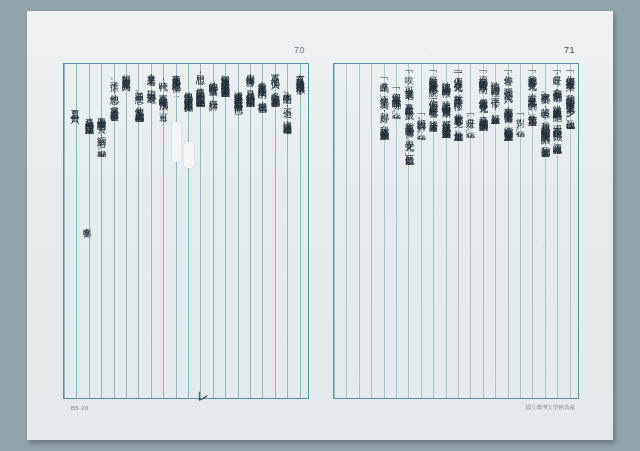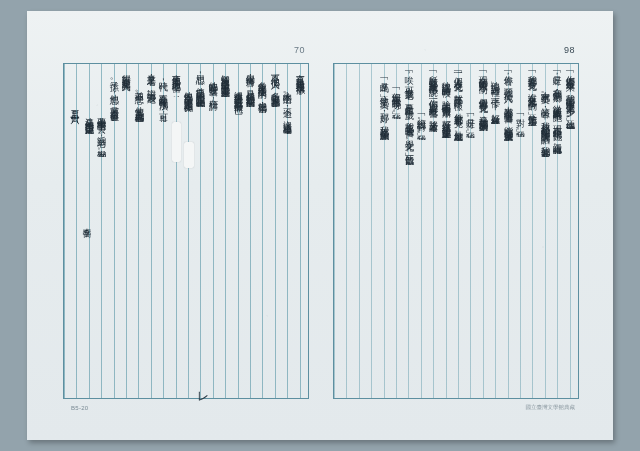--- a/index.html
+++ b/index.html
@@ -224,21 +224,21 @@
           </div>
           <div class="whiteout wo1"></div>
           <div class="whiteout wo2"></div>
         </div>
 
         <div class="footer-mark fm-left">B5-20</div>
         <div class="scrawl scrawl-1">レ</div>
       </div>
 
       <div class="page right">
-        <div class="page-number">98</div>
+        <div class="page-number">71</div>
 
         <div class="grid-frame">
           <div class="cols pale"></div>
           <div class="hand">
             <div class="hcol">「你們看這幾年來，我們的生活水準提高了多少！」他得意地說。</div>
             <div class="hcol">「是呀，在我們家鄉，從前連飯都吃不飽，現在不但吃得飽，還吃得好哩。」</div>
             <div class="hcol short">大家都笑了。笑聲中，我忽然想起他剛才說過的話：我們要有文化。</div>
             <div class="hcol">「我們要有文化，沒有文化是不行的。」他又重複了一遍。</div>
             <div class="hcol shorter">「對！」我說。</div>
             <div class="hcol">「你看，我們這一代人，大半都沒有唸過書，能寫幾個字就算不錯了。</div>

